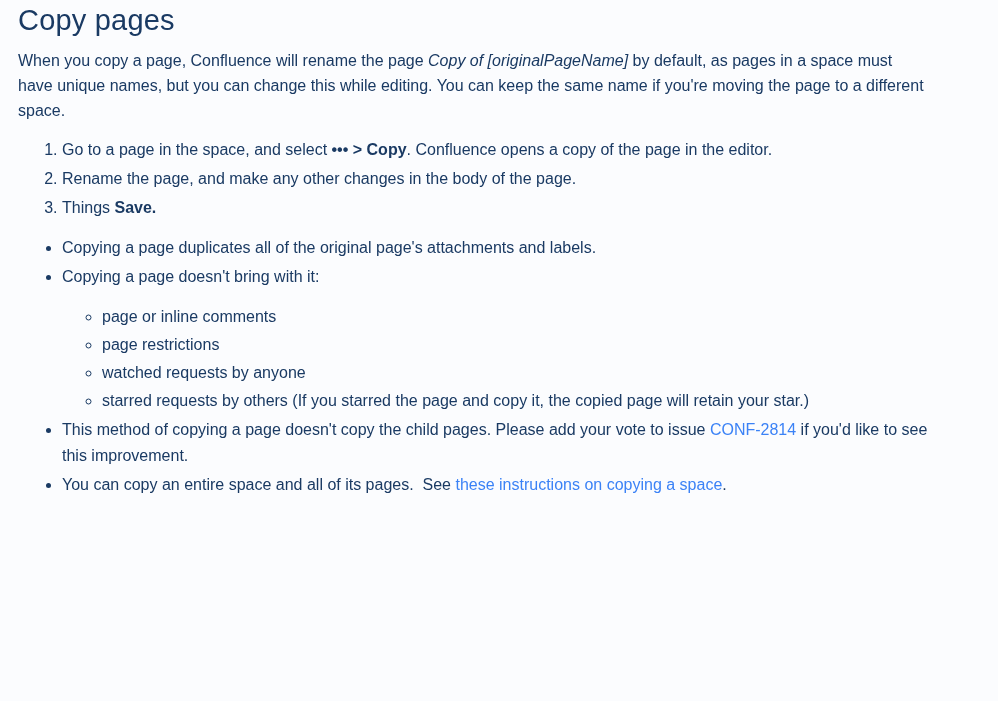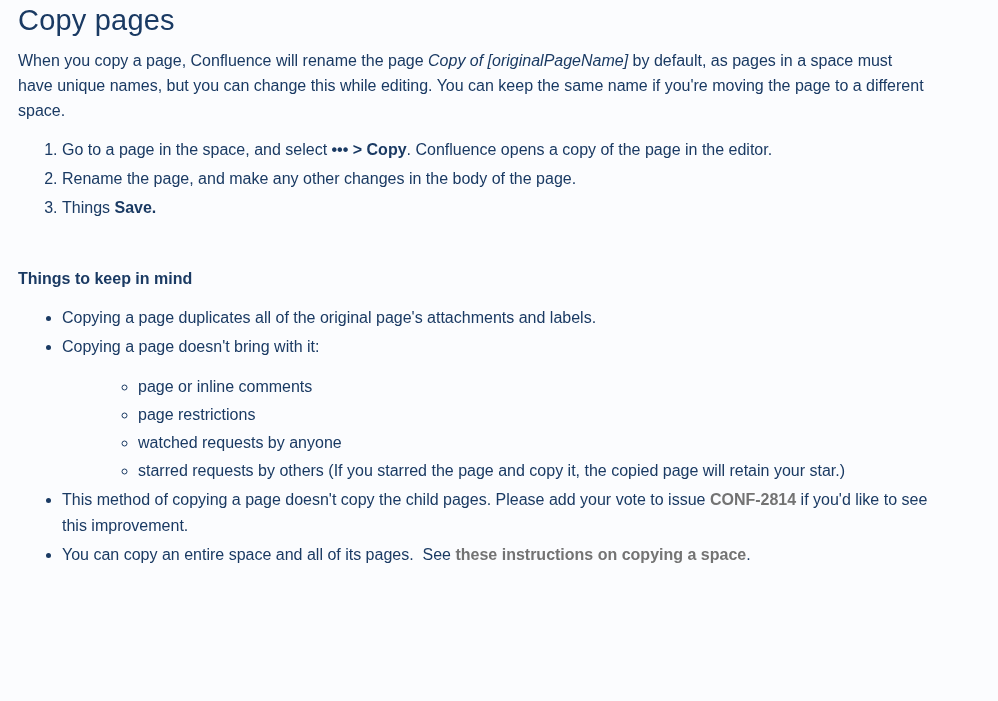--- a/index.html
+++ b/index.html
@@ -51,29 +51,27 @@
     line-height: 26px;
     margin-top: 3px;
   }
   ul.nested {
     list-style-type: circle;
     margin: 14px 0 0 0;
     padding-left: 40px;
   }
   ul.nested li {
     margin-top: 2px;
-    margin-left: 36px;
   }
   em { font-style: italic; }
   strong { font-weight: 700; }
   a {
-    color: #737373;
+    color: #3b82f6;
     text-decoration: none;
     cursor: pointer;
-    font-weight: bold;
   }
   span[data-bind], em[data-bind], strong[data-bind], a[data-bind] {
     white-space: pre-wrap;
   }
 </style>
 </head>
 <body>
 
 <div class="page">
   <div class="content">
@@ -83,21 +81,20 @@
 
     <p><span data-bind="page.intro.p2_pre">When you copy a page, Confluence will rename the page </span><em data-bind="page.intro.p2_italic">Copy of [originalPageName]</em><span data-bind="page.intro.p2_post"> by default, as pages in a space must have unique names, but you can change this while editing. You can keep the same name if you're moving the page to a different space.</span></p>
 
 
     <ol>
       <li><span data-bind="page.copy_section.steps.s1_pre">Go to a page in the space, and select </span><strong data-bind="page.copy_section.steps.s1_bold">••• &gt; Copy</strong><span data-bind="page.copy_section.steps.s1_post">. Confluence opens a copy of the page in the editor.</span></li>
       <li><span data-bind="page.copy_section.steps.s2">Rename the page, and make any other changes in the body of the page.</span></li>
       <li><span data-bind="page.copy_section.steps.s3_pre">Things </span><strong data-bind="page.copy_section.steps.s3_bold">Save.</strong></li>
     </ol>
 
-    <h3 data-bind="page.notes_section.heading">Things to keep in mind</h3>
 
     <ul>
       <li><span data-bind="page.notes_section.b1">Copying a page duplicates all of the original page's attachments and labels.</span></li>
       <li><span data-bind="page.notes_section.b2">Copying a page doesn't bring with it:</span>
         <ul class="nested">
           <li><span data-bind="page.notes_section.sub.0">page or inline comments</span></li>
           <li><span data-bind="page.notes_section.sub.1">page restrictions</span></li>
           <li><span data-bind="page.notes_section.sub.2">watched requests by anyone</span></li>
           <li><span data-bind="page.notes_section.sub.3">starred requests by others (If you starred the page and copy it, the copied page will retain your star.)</span></li>
         </ul>

